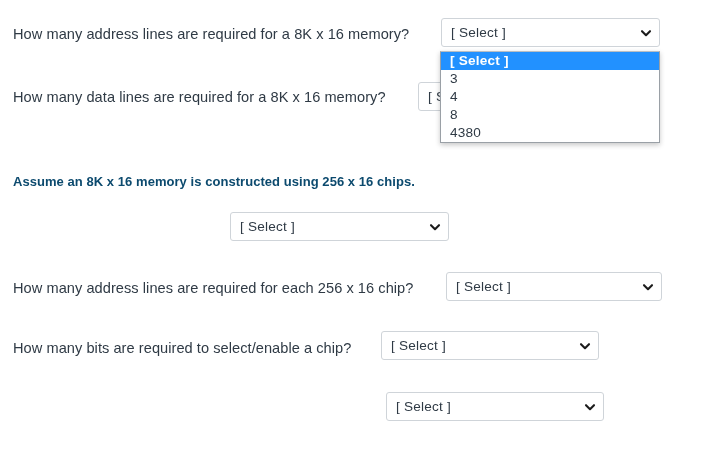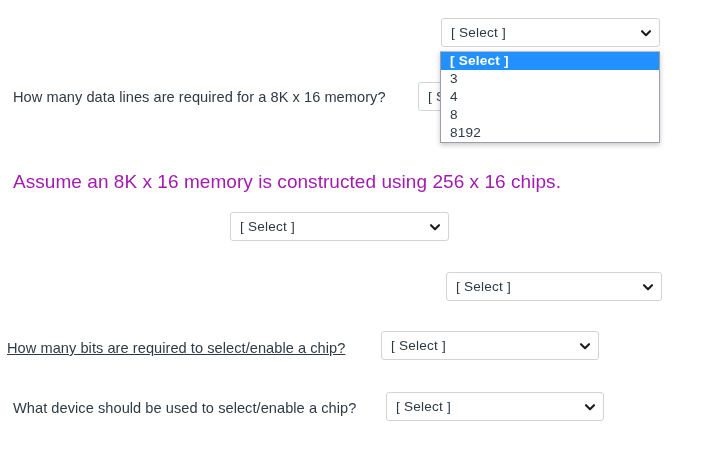--- a/index.html
+++ b/index.html
@@ -33,25 +33,26 @@
 
   .q-label {
     font-size: 14.6px;
     line-height: 18px;
     color: #2f3a45;
     letter-spacing: 0.05px;
   }
 
   .statement {
     position: absolute;
-    font-size: 19px;
+    font-size: 13px;
     line-height: 18px;
-    color: #a21caf;
+    color: #0c4a6e;
     white-space: nowrap;
     letter-spacing: 0.05px;
+    font-weight: bold;
   }
 
   
   .select-box {
     position: absolute;
     box-sizing: border-box;
     height: 29px;
     background: #ffffff;
     border: 1px solid #cfd4d9;
     border-radius: 3px;
@@ -107,36 +108,39 @@
 
   
   .under-list { z-index: 10; }
   .over-list  { z-index: 60; }
 </style>
 </head>
 <body>
 
 <div class="quiz-root">
 
+  <div class="q-row" style="left:13px; top:25px;">
+    <span class="q-label">How many address lines are required for a 8K x 16 memory?</span>
+  </div>
 
   <div class="select-box over-list" style="left:441px; top:18px; width:219px;">
     <span class="sel-value">[ Select ]</span>
     <span class="chev">
       <svg width="14" height="14" viewBox="0 0 14 14" aria-hidden="true">
         <path d="M3 5.2 L7 9.2 L11 5.2" fill="none" stroke="#1b1b1b" stroke-width="2.1" stroke-linecap="round" stroke-linejoin="round"></path>
       </svg>
     </span>
   </div>
 
   <div class="dropdown-list" style="left:440px; top:51px; width:220px;">
     <div class="dd-option selected">[ Select ]</div>
     <div class="dd-option">3</div>
     <div class="dd-option">4</div>
     <div class="dd-option">8</div>
-    <div class="dd-option">8192</div>
+    <div class="dd-option">4380</div>
   </div>
 
   <div class="q-row" style="left:13px; top:88px;">
     <span class="q-label">How many data lines are required for a 8K x 16 memory?</span>
   </div>
 
   <div class="select-box under-list" style="left:418px; top:82px; width:219px;">
     <span class="sel-value">[ Select ]</span>
     <span class="chev">
       <svg width="14" height="14" viewBox="0 0 14 14" aria-hidden="true">
@@ -150,46 +154,46 @@
 
   <div class="select-box" style="left:230px; top:212px; width:219px;">
     <span class="sel-value">[ Select ]</span>
     <span class="chev">
       <svg width="14" height="14" viewBox="0 0 14 14" aria-hidden="true">
         <path d="M3 5.2 L7 9.2 L11 5.2" fill="none" stroke="#1b1b1b" stroke-width="2.1" stroke-linecap="round" stroke-linejoin="round"></path>
       </svg>
     </span>
   </div>
 
+  <div class="q-row" style="left:13px; top:279px;">
+    <span class="q-label">How many address lines are required for each 256 x 16 chip?</span>
+  </div>
 
   <div class="select-box" style="left:446px; top:272px; width:216px;">
     <span class="sel-value">[ Select ]</span>
     <span class="chev">
       <svg width="14" height="14" viewBox="0 0 14 14" aria-hidden="true">
         <path d="M3 5.2 L7 9.2 L11 5.2" fill="none" stroke="#1b1b1b" stroke-width="2.1" stroke-linecap="round" stroke-linejoin="round"></path>
       </svg>
     </span>
   </div>
 
-  <div class="q-row" style="left:7px; top:339px;text-decoration:underline;">
+  <div class="q-row" style="left:13px; top:339px;">
     <span class="q-label">How many bits are required to select/enable a chip?</span>
   </div>
 
   <div class="select-box" style="left:381px; top:331px; width:218px;">
     <span class="sel-value">[ Select ]</span>
     <span class="chev">
       <svg width="14" height="14" viewBox="0 0 14 14" aria-hidden="true">
         <path d="M3 5.2 L7 9.2 L11 5.2" fill="none" stroke="#1b1b1b" stroke-width="2.1" stroke-linecap="round" stroke-linejoin="round"></path>
       </svg>
     </span>
   </div>
 
-  <div class="q-row" style="left:13px; top:399px;">
-    <span class="q-label">What device should be used to select/enable a chip?</span>
-  </div>
 
   <div class="select-box" style="left:386px; top:392px; width:218px;">
     <span class="sel-value">[ Select ]</span>
     <span class="chev">
       <svg width="14" height="14" viewBox="0 0 14 14" aria-hidden="true">
         <path d="M3 5.2 L7 9.2 L11 5.2" fill="none" stroke="#1b1b1b" stroke-width="2.1" stroke-linecap="round" stroke-linejoin="round"></path>
       </svg>
     </span>
   </div>
 

